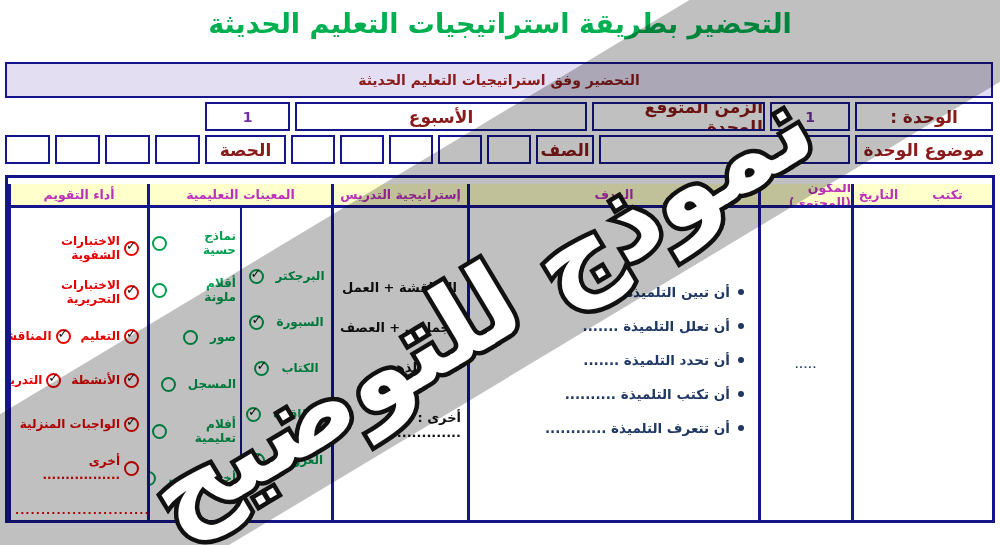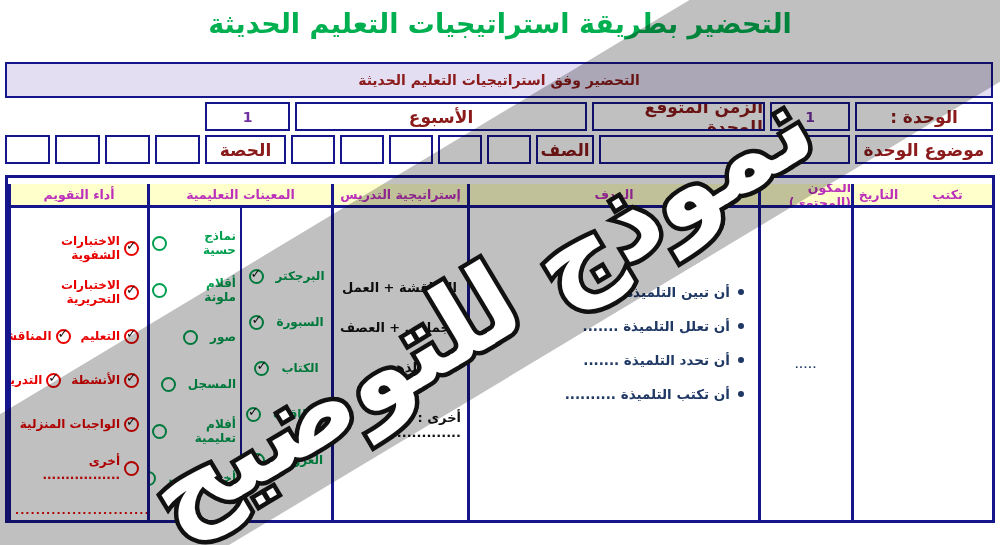--- a/index.html
+++ b/index.html
@@ -160,20 +160,24 @@
           <span class="bullet"></span>
           <span>أن تعلل التلميذة .......</span>
         </div>
       <div class="gitem">
           <span class="bullet"></span>
           <span>أن تحدد التلميذة .......</span>
         </div>
       <div class="gitem">
           <span class="bullet"></span>
           <span>أن تكتب التلميذة ..........</span>
+        </div>
+      <div class="gitem">
+          <span class="bullet"></span>
+          <span>أن تتعرف التلميذة ............</span>
         </div>
     </div>
 
     <div class="bcell bl strat">
       <div class="sline">المناقشة +  العمل</div>
       <div class="sline">الجماعي + العصف</div>
       <div class="sline">الذهني</div>
       <div class="sother">أخرى : ....................</div>
     </div>
 

